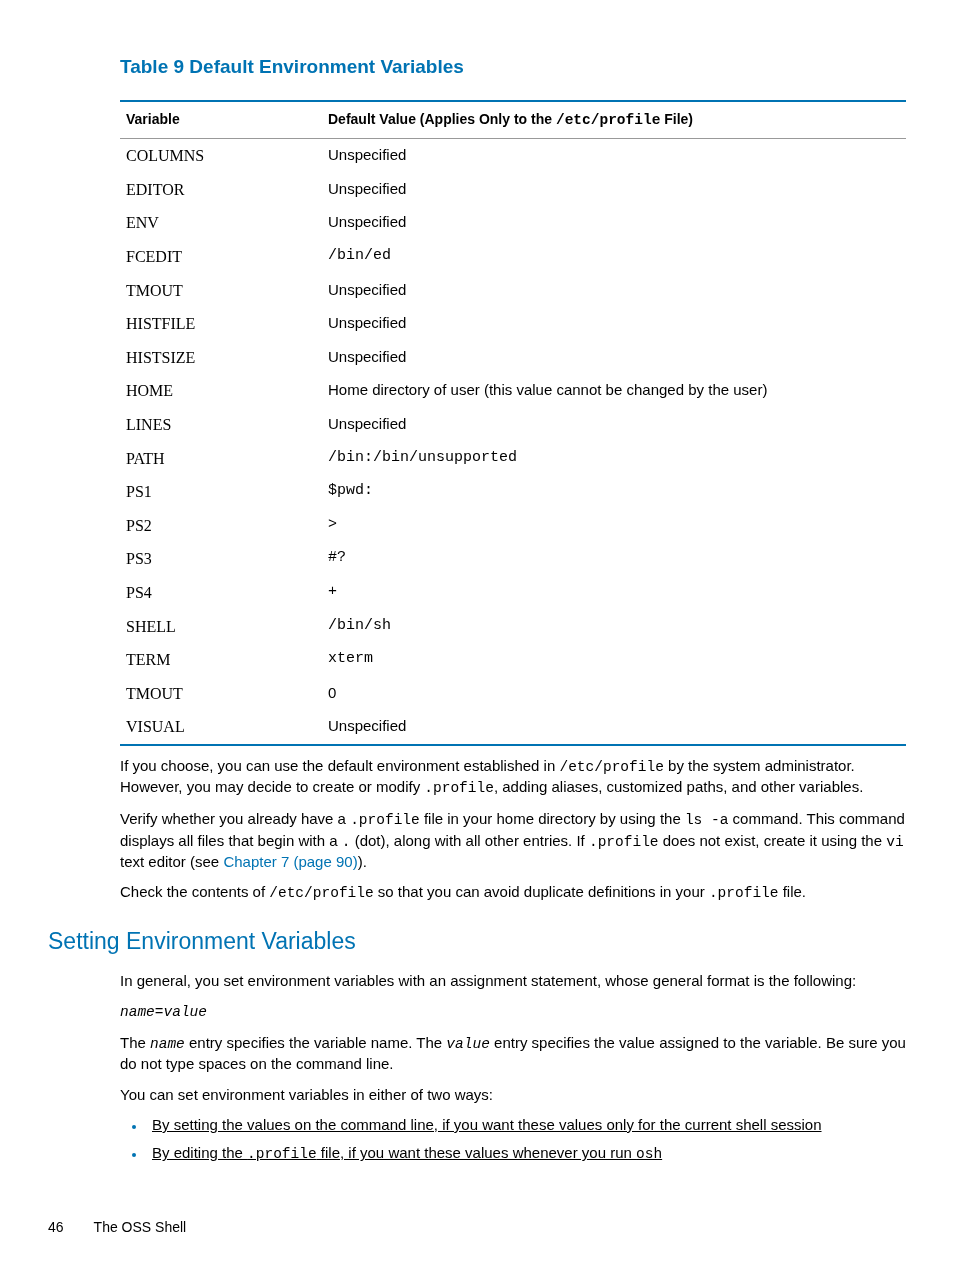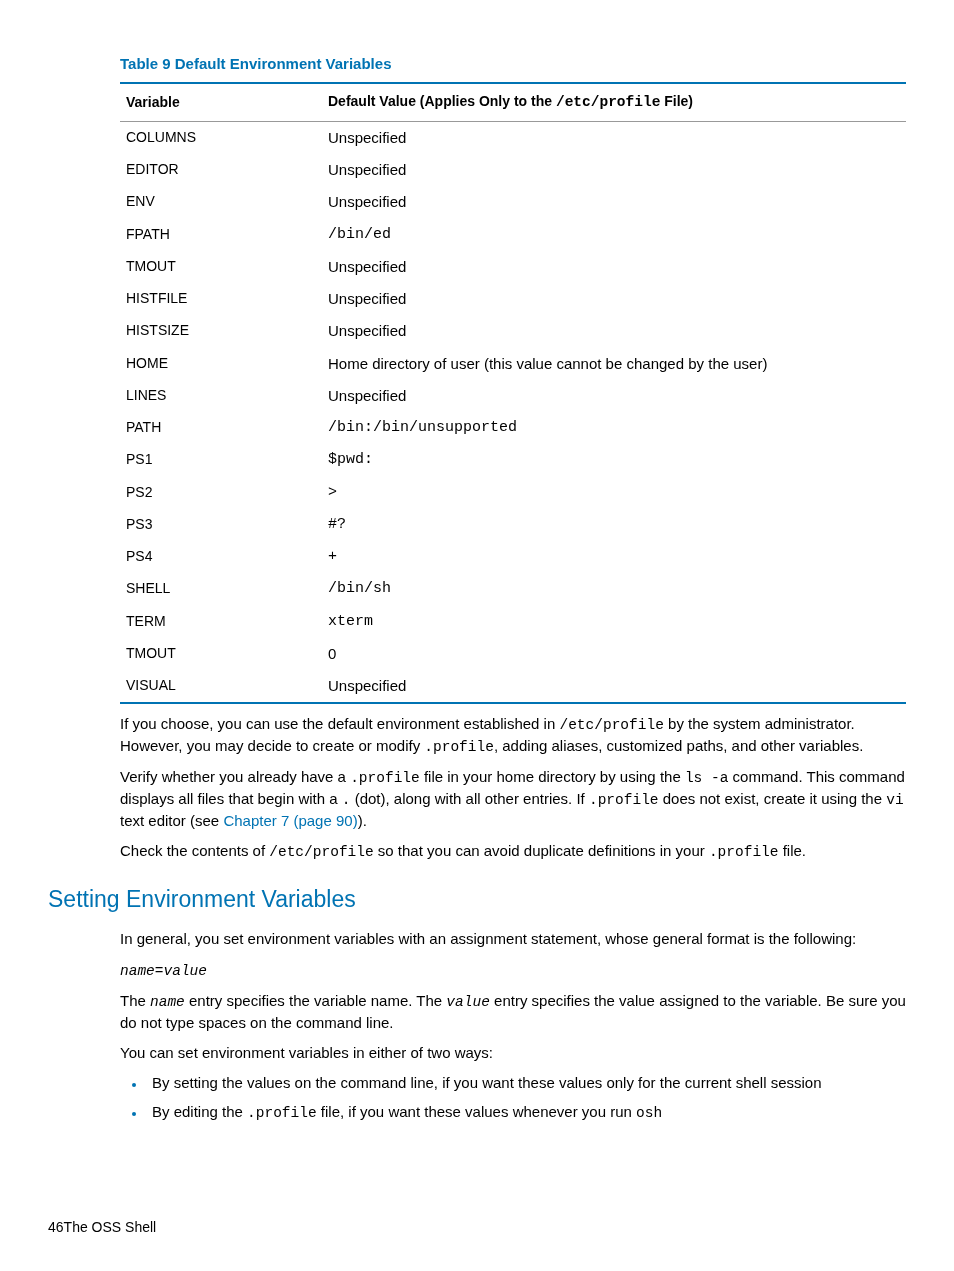--- a/index.html
+++ b/index.html
@@ -14,22 +14,22 @@
     line-height: 1.35;
     position: relative;
     min-height: 1271px;
   }
   .content-indent {
     margin-left: 72px;
   }
   .table-caption {
     color: #0073b3;
     font-weight: bold;
-    font-size: 15px;
-    margin-bottom: 8px;
+    font-size: 19px;
+    margin-bottom: 20px;
   }
   table.env {
     border-collapse: collapse;
     width: 100%;
   }
   table.env thead tr {
     border-top: 2px solid #0073b3;
     border-bottom: 1px solid #999;
   }
   table.env tbody {
@@ -40,22 +40,22 @@
     font-weight: bold;
     font-size: 14px;
     padding: 8px 6px 8px 6px;
   }
   table.env td {
     padding: 6px 6px;
     font-size: 15px;
     vertical-align: top;
   }
   table.env td.var {
-    font-family: Liberation Sans, sans-serif;
-    font-size: 14px;
+    font-family: Liberation Serif, serif;
+    font-size: 16px;
     width: 190px;
   }
   code, .mono {
     font-family: "Courier New", monospace;
     font-size: 14.5px;
   }
   .ital-mono {
     font-family: Liberation Mono, monospace;
     font-style: italic;
     font-size: 14.5px;
@@ -70,37 +70,38 @@
   h2.section {
     color: #0073b3;
     font-weight: normal;
     font-size: 23px;
     margin: 22px 0 14px 0;
     font-family: Arial, Helvetica, sans-serif;
   }
   ul.bullets {
     margin: 6px 0 0 0;
     padding-left: 26px;
+    text-decoration: underline;
   }
   ul.bullets li {
     margin-bottom: 8px;
     padding-left: 6px;
   }
   ul.bullets li::marker {
     color: #0073b3;
     font-size: 12px;
   }
   .footer {
     position: absolute;
     bottom: 34px;
     left: 48px;
     font-size: 14px;
   }
   .footer .pnum {
-    margin-right: 0;
+    margin-right: 30px;
   }
 </style>
 </head>
 <body>
 
 <div class="content-indent">
   <div class="table-caption">Table 9 Default Environment Variables</div>
   <table class="env">
     <thead>
       <tr>
@@ -117,21 +118,21 @@
         </tr>
         <tr>
           <td class="var">EDITOR</td>
           <td>Unspecified</td>
         </tr>
         <tr>
           <td class="var">ENV</td>
           <td>Unspecified</td>
         </tr>
         <tr>
-          <td class="var">FPATH</td>
+          <td class="var">FCEDIT</td>
           <td class="mono">/bin/ed</td>
         </tr>
         <tr>
           <td class="var">TMOUT</td>
           <td>Unspecified</td>
         </tr>
         <tr>
           <td class="var">HISTFILE</td>
           <td>Unspecified</td>
         </tr>

